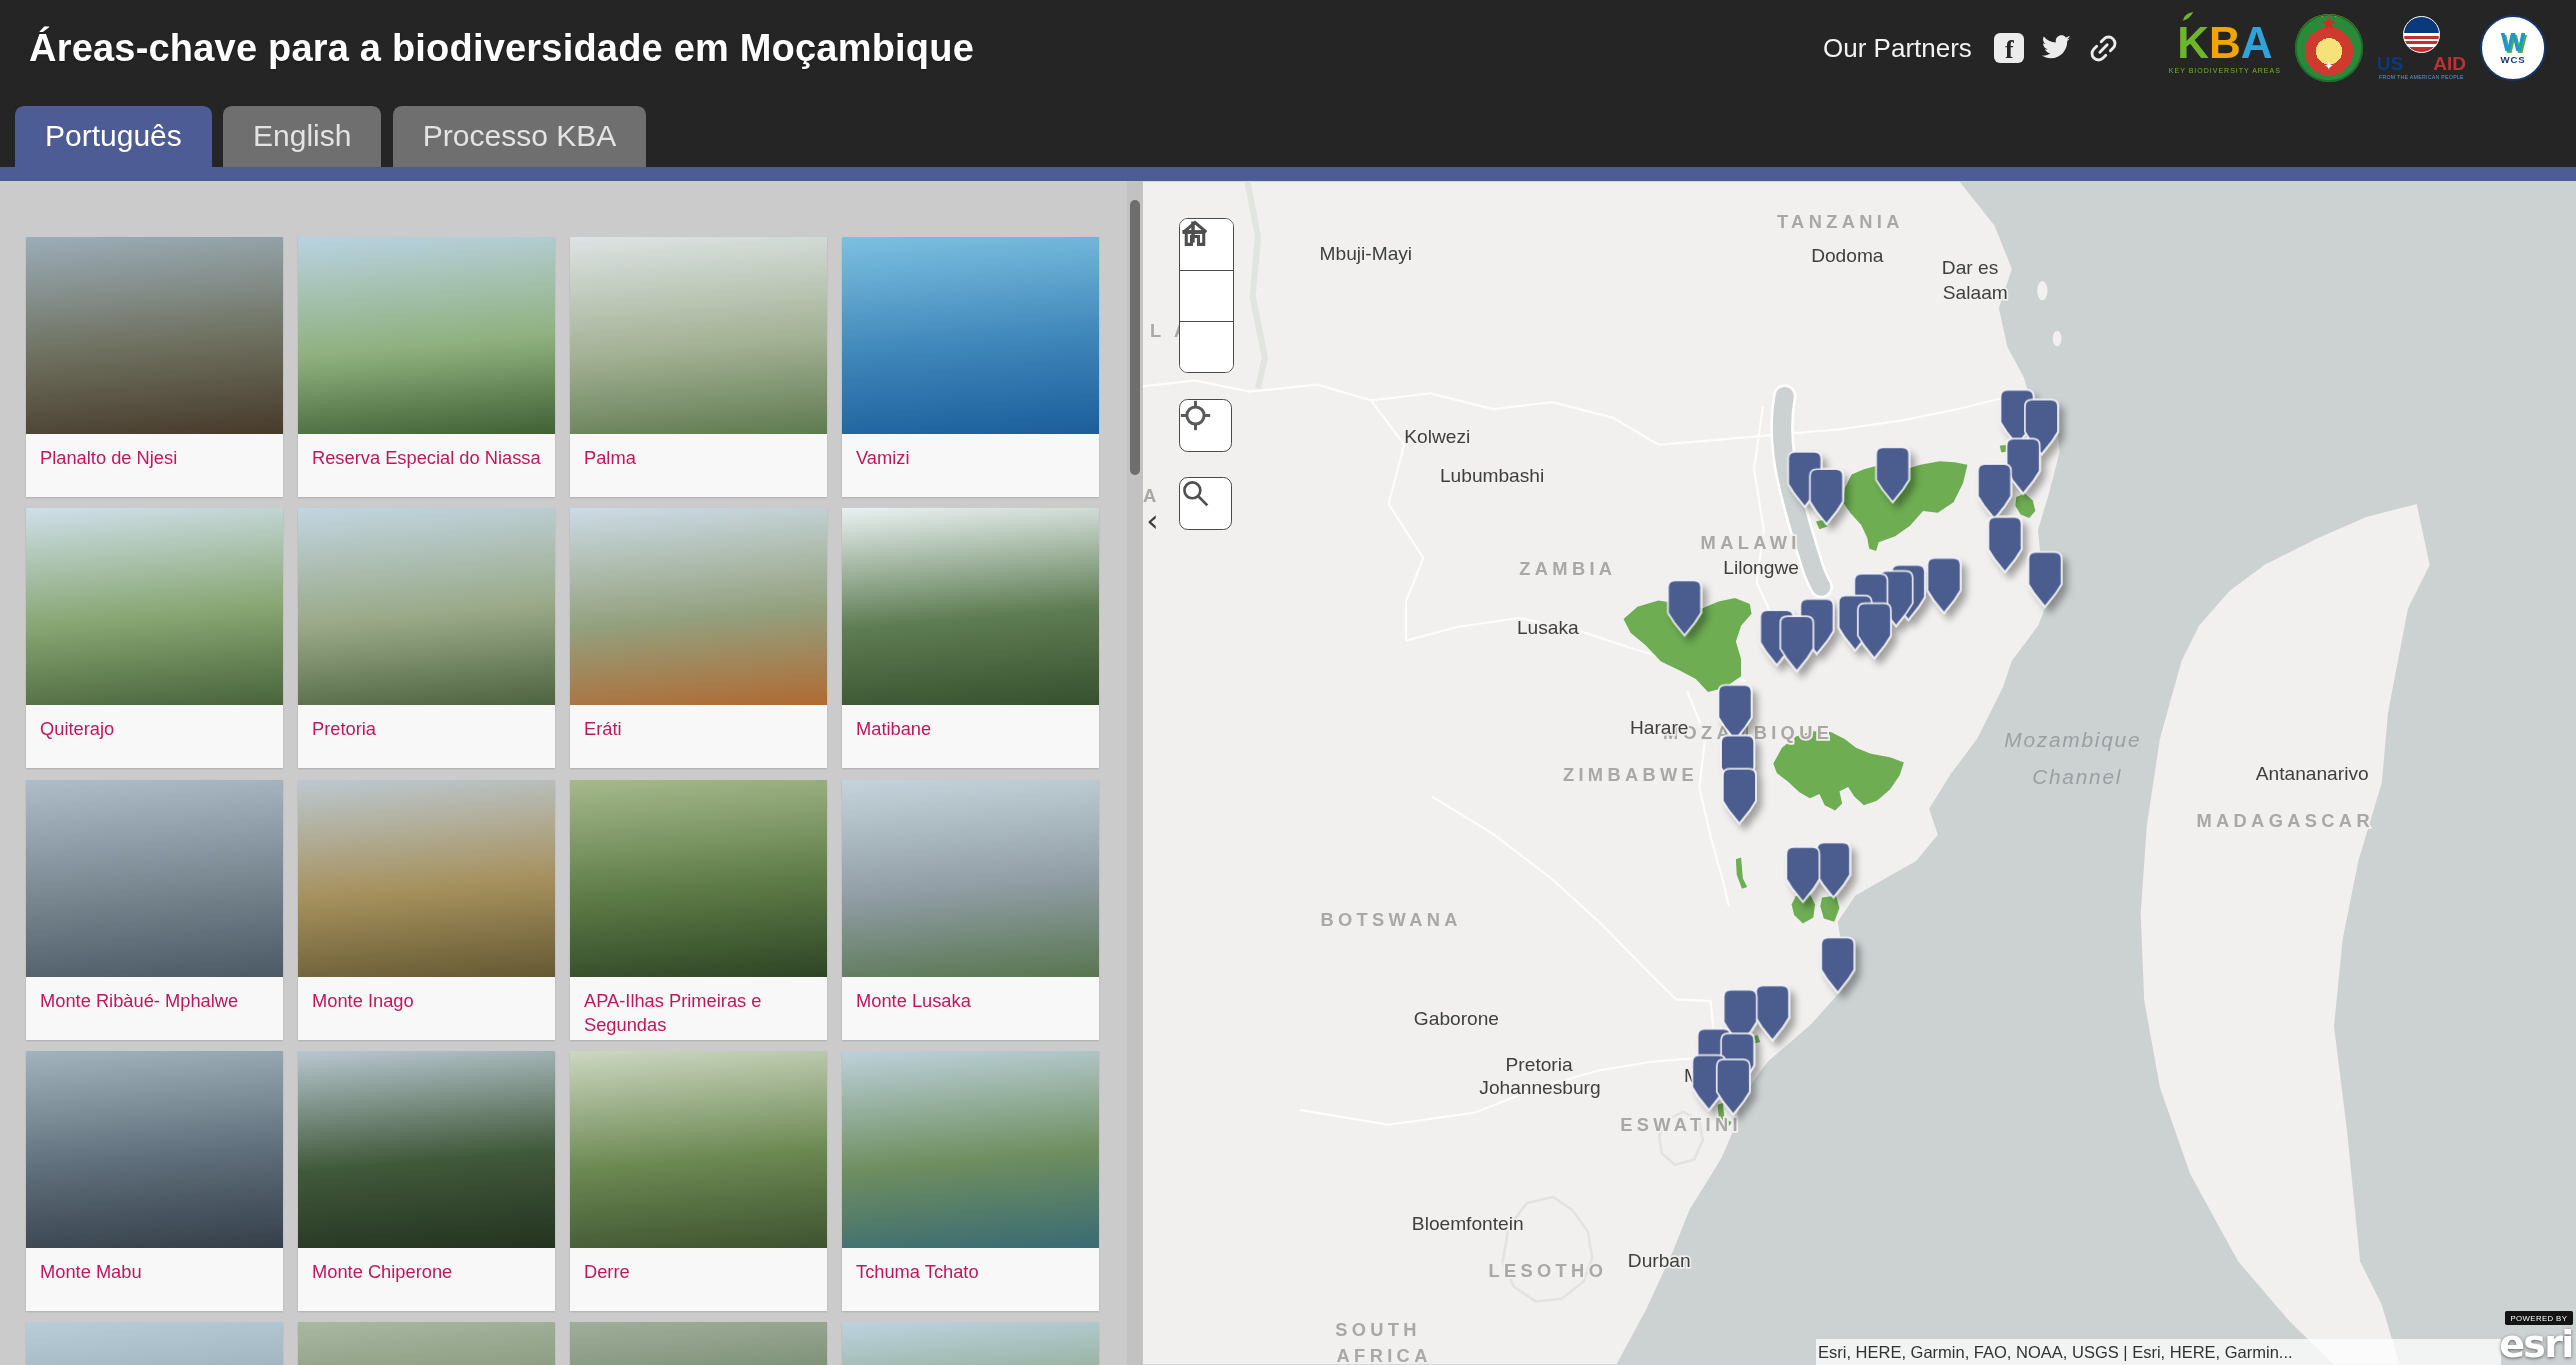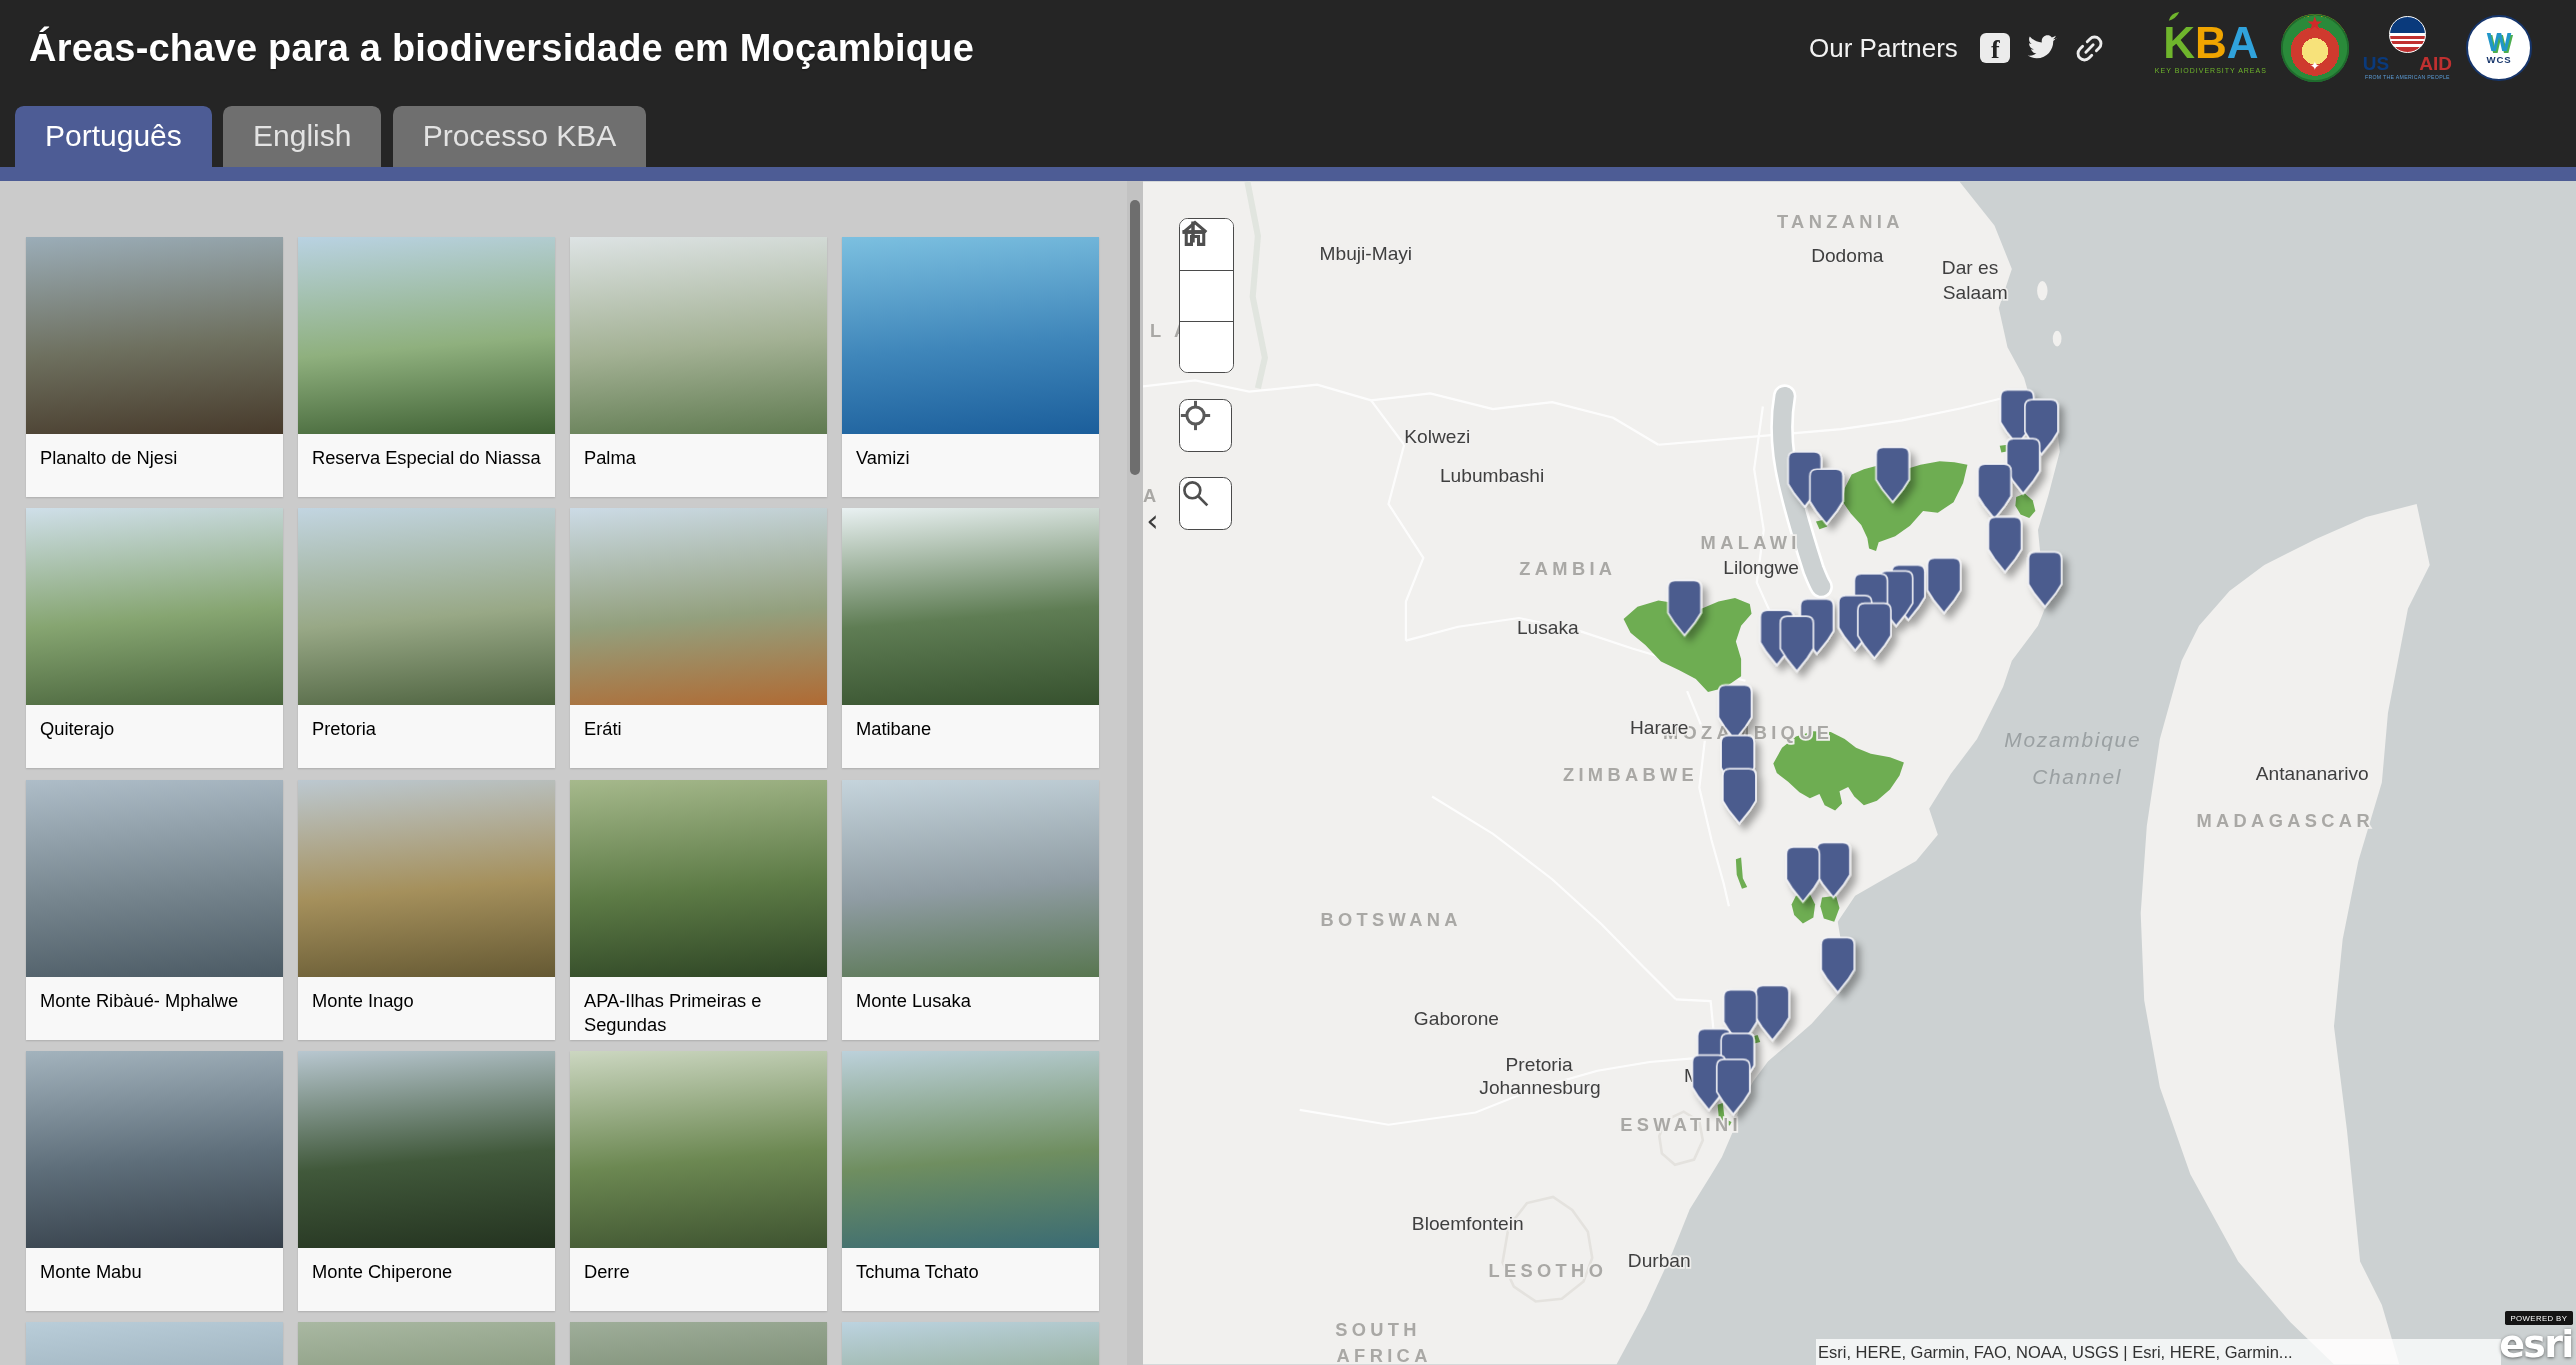--- a/index.html
+++ b/index.html
@@ -3,21 +3,21 @@
 <meta charset="utf-8">
 <style>
   html,body{margin:0;padding:0;}
   body{
     width:2576px;height:1366px;overflow:hidden;position:relative;
     font-family:"Liberation Sans",sans-serif;background:#cbcbcb;
   }
   
   .header{
     height:96px;background:var(--header-bg,#252525);display:flex;align-items:center;
-    padding:0 44px 0 29px;box-sizing:border-box;gap:17.4px;
+    padding:0 30px 0 29px;box-sizing:border-box;gap:17.4px;
   }
   .header-title{
     color:#fff;font-size:38px;font-weight:700;letter-spacing:0.2px;flex:1 1 auto;
     white-space:nowrap;text-shadow:0 0.9px 1.7px rgba(0,0,0,.4);
   }
   .header-right{display:flex;align-items:center;gap:14px;}
   .partners-label{color:#f2f2f2;font-size:26px;margin-right:7px;white-space:nowrap;}
   .social-icon{width:33px;height:33px;display:flex;align-items:center;justify-content:center;cursor:pointer;}
   .fb-badge{width:30px;height:30px;background:#ececec;border-radius:6.1px;display:flex;align-items:flex-end;justify-content:center;overflow:hidden;}
   .fb-badge span{color:#252525;font-size:26px;font-weight:700;line-height:26px;font-family:"Liberation Serif",serif;}
@@ -63,21 +63,21 @@
   .panel{
     width:1143px;height:100%;background:#cbcbcb;position:relative;overflow:hidden;flex:0 0 auto;
   }
   .cards{
     display:grid;grid-template-columns:repeat(4,257px);gap:11.3px 15px;
     padding:56px 0 0 26px;
   }
   .card{width:257px;height:260px;background:#f8f8f8;box-shadow:0 0.9px 1.7px rgba(0,0,0,.15);cursor:pointer;}
   .card-photo{width:257px;height:197px;}
   .card-label{
-    font-size:18.3px;color:#000000;padding:12.2px 12.2px 0 14px;line-height:1.3;
+    font-size:18.3px;color:#be185d;padding:12.2px 12.2px 0 14px;line-height:1.3;
     box-sizing:border-box;height:63px;overflow:hidden;
   }
   .vscroll{position:absolute;top:0;right:0;width:15.7px;height:100%;background:#c2c2c2;}
   .vscroll-thumb{position:absolute;top:19px;left:2.6px;width:10.5px;height:275px;border-radius:6.1px;background:#6e6e6e;cursor:pointer;}
   
   .map{position:relative;width:1433px;height:1184px;flex:0 0 auto;background:#ccd1d2;overflow:hidden;}
   .map svg{position:absolute;top:0;left:0;}
   .lbl-country{fill:#a9a8a5;font-family:"Liberation Sans",sans-serif;font-weight:700;font-size:21px;letter-spacing:5px;paint-order:stroke;stroke:#f1f0ee;stroke-width:4px;}
   .lbl-city{fill:#3f3f3f;font-family:"Liberation Sans",sans-serif;font-size:22px;paint-order:stroke;stroke:rgba(241,240,238,.9);stroke-width:4px;}
   .lbl-water{fill:#9aa0a2;font-family:"Liberation Sans",sans-serif;font-style:italic;font-size:24px;letter-spacing:2px;}

